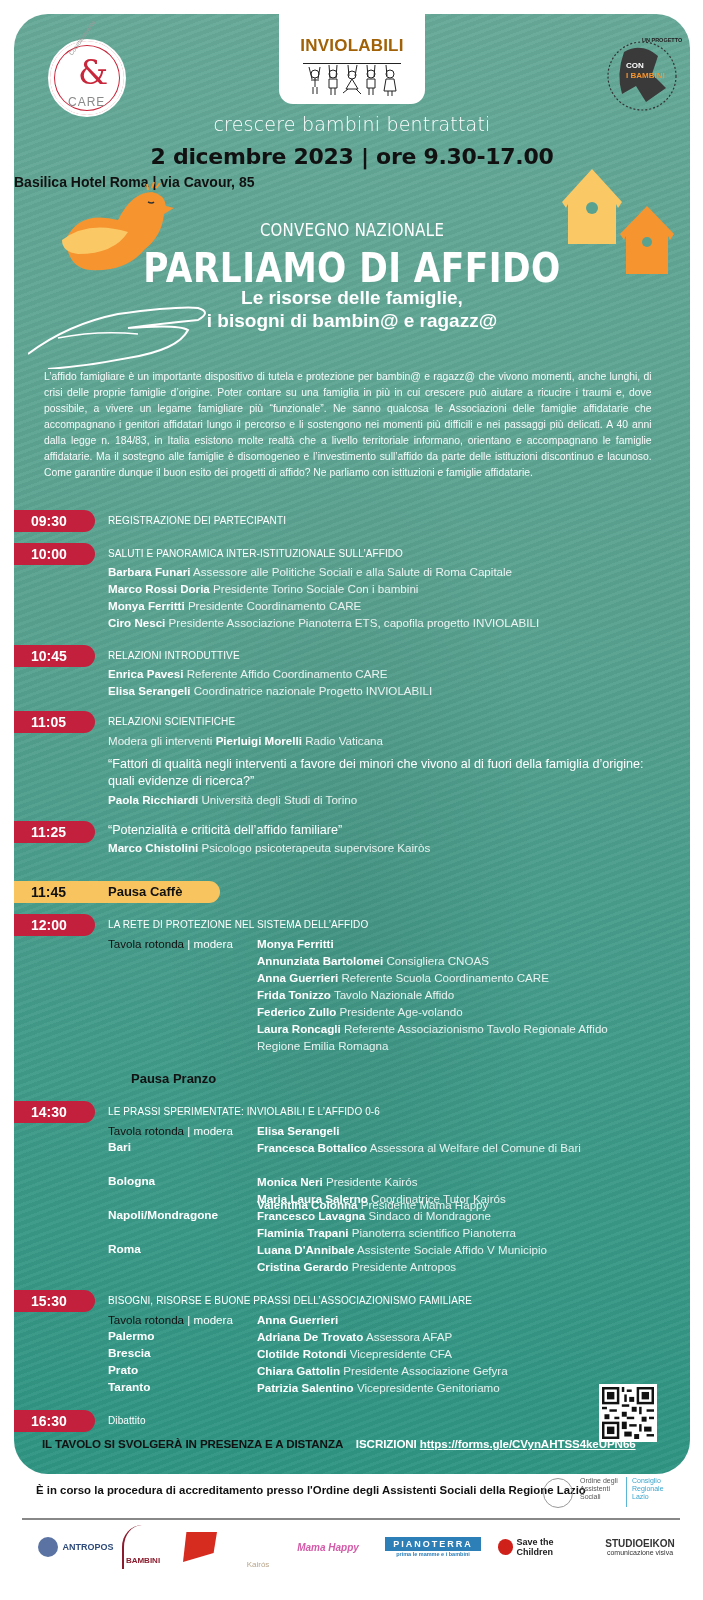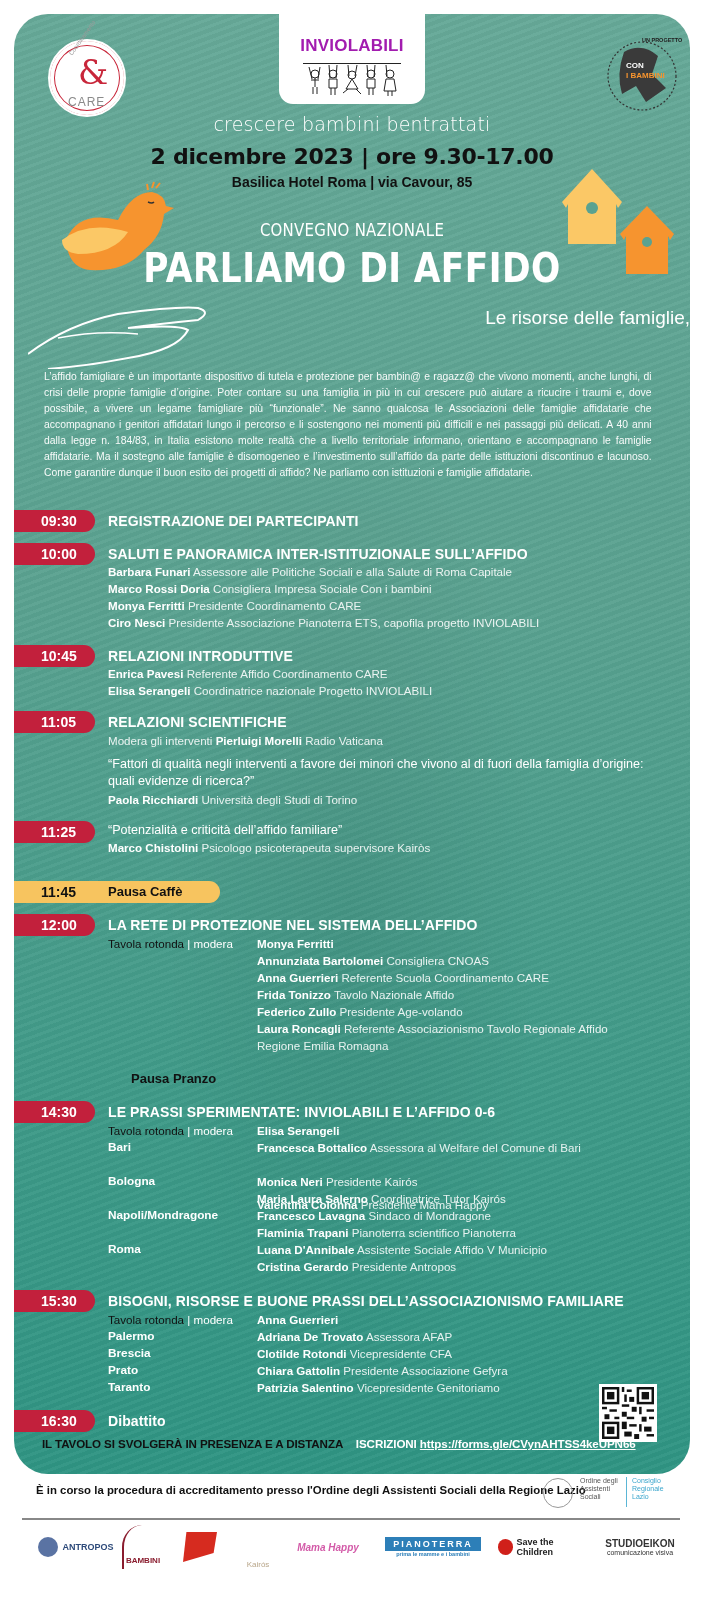--- a/index.html
+++ b/index.html
@@ -23,43 +23,43 @@
     box-shadow: inset 0 0 0 4px #fff, inset 0 0 0 5px #c8263a;
   }
   .logo-care .arc { position: absolute; left: 18px; top: 12px; font-size: 6px; color: #999; transform: rotate(-55deg); transform-origin: left top; }
   .logo-care .glyph { position: absolute; left: 28px; top: 14px; font-size: 34px; color: #c8263a; font-family: "DejaVu Serif", serif; line-height: 1; }
   .logo-care .name { position: absolute; left: 18px; top: 54px; font-size: 12px; color: #8a8a8a; letter-spacing: 1px; }
 
   .logo-inviolabili {
     position: absolute; left: 265px; top: 0px; width: 146px; height: 90px;
     background: #fff; border-radius: 0 0 14px 14px;
   }
-  .logo-inviolabili .title { position: absolute; left: 0; right: 0; top: 22px; text-align: center; color: #a21caf; font-weight: bold; font-size: 17px; letter-spacing: 0.2px; }
+  .logo-inviolabili .title { position: absolute; left: 0; right: 0; top: 22px; text-align: center; color: #a16207; font-weight: bold; font-size: 17px; letter-spacing: 0.2px; }
   .logo-inviolabili .bar { position: absolute; left: 24px; width: 98px; top: 49px; height: 1px; background: #222; }
   .logo-inviolabili .kids { position: absolute; left: 26px; top: 50px; width: 96px; height: 34px; }
 
   .logo-conibambini { position: absolute; left: 588px; top: 20px; width: 80px; height: 80px; }
 
   .tagline { position: absolute; left: 0; right: 0; top: 99px; text-align: center; color: #fff; font-size: 19px; letter-spacing: 0.2px; font-family: "DejaVu Sans", sans-serif; font-weight: 300; }
   .date { position: absolute; left: 0; right: 0; top: 130px; text-align: center; color: #111; font-size: 22px; font-weight: bold; font-family: "DejaVu Sans", sans-serif; letter-spacing: -0.3px; }
-  .venue { position: absolute; left: 0; right: 0; top: 160px; text-align: center; color: #111; font-size: 14px; font-weight: bold; }
+  .venue { position: absolute; left: 0; right: 0; top: 160px; color: #111; font-size: 14px; font-weight: bold; }
   .convegno { position: absolute; left: 0; right: 0; top: 206px; text-align: center; color: #fff; font-size: 17px; letter-spacing: 0.3px; font-family: "DejaVu Sans", sans-serif; transform: scaleX(0.88); }
   .main-title { position: absolute; left: 0; right: 0; top: 231px; text-align: center; color: #fff; font-size: 40px; font-weight: bold; font-family: "DejaVu Sans", sans-serif; transform: scaleX(0.86); letter-spacing: 0.5px; }
-  .subtitle { position: absolute; left: 0; right: 0; top: 292px; text-align: right; color: #fff; font-size: 19px; font-weight: normal; line-height: 23px; }
+  .subtitle { position: absolute; left: 0; right: 0; top: 272px; text-align: center; color: #fff; font-size: 19px; font-weight: bold; line-height: 23px; }
 
   .bird { position: absolute; left: 34px; top: 166px; width: 130px; height: 100px; }
   .hand { position: absolute; left: 14px; top: 280px; width: 190px; height: 75px; }
   .houses { position: absolute; left: 538px; top: 150px; width: 130px; height: 110px; }
 
   .intro { position: absolute; left: 30px; top: 354px; width: 620px; color: #fff; font-size: 10.6px; line-height: 16px; text-align: justify; opacity: 0.95; transform: scaleX(0.98); transform-origin: left top; }
 
   
-  .pill { position: absolute; left: 0; height: 22px; background: #c2203c; border-radius: 0 12px 12px 0; color: #fff; font-weight: bold; font-size: 14px; line-height: 22px; padding-left: 27px; width: 81px; }
+  .pill { position: absolute; left: 0; height: 22px; background: #c2203c; border-radius: 0 12px 12px 0; color: #fff; font-weight: bold; font-size: 14px; line-height: 22px; padding-left: 17px; width: 81px; }
   .pill.break { background: #f7c45f; color: #111; }
-  .slot-title { position: absolute; left: 94px; color: #fff; font-weight: bold; font-size: 14px; line-height: 22px; letter-spacing: 0.1px; white-space: nowrap; }
+  .slot-title { position: absolute; left: 94px; color: #fff; font-weight: normal; font-size: 10px; line-height: 22px; letter-spacing: 0.1px; white-space: nowrap; }
   .break-label { position: absolute; color: #111; font-weight: bold; font-size: 13px; line-height: 22px; }
   .line { position: absolute; color: #fff; font-size: 11.6px; line-height: 17px; white-space: nowrap; }
   .line b { font-weight: bold; }
   .line .role { opacity: 0.88; }
   .quote { position: absolute; left: 94px; width: 540px; color: #fff; font-size: 12.6px; line-height: 17px; }
   .mod { position: absolute; left: 94px; font-size: 11.6px; line-height: 17px; white-space: nowrap; }
   .mod .a { color: #111; }
   .mod .b { color: #fff; }
   .city { position: absolute; left: 94px; color: #fff; font-weight: bold; font-size: 11.8px; line-height: 17px; }
 
@@ -139,31 +139,32 @@
     <path d="M40 5 L70 38 L66 44 L64 40 L64 80 L16 80 L16 40 L14 44 L10 38 z" fill="#fbc866"></path>
     <circle cx="40" cy="44" r="6" fill="#5aa290"></circle>
     <path d="M95 42 L122 70 L118 76 L116 72 L116 110 L74 110 L74 72 L72 76 L68 70 z" fill="#f6942f"></path>
     <circle cx="95" cy="78" r="5" fill="#5aa290"></circle>
   </svg>
 
   <div class="convegno">CONVEGNO NAZIONALE</div>
   <div class="main-title">PARLIAMO DI AFFIDO</div>
   <div class="subtitle">
     <div>Le risorse delle famiglie,</div>
+    <div>i bisogni di bambin@ e ragazz@</div>
   </div>
 
   <p class="intro">L’affido famigliare è un importante dispositivo di tutela e protezione per bambin@ e ragazz@ che vivono momenti, anche lunghi, di crisi delle proprie famiglie d’origine. Poter contare su una famiglia in più in cui crescere può aiutare a ricucire i traumi e, dove possibile, a vivere un legame famigliare più “funzionale”. Ne sanno qualcosa le Associazioni delle famiglie affidatarie che accompagnano i genitori affidatari lungo il percorso e li sostengono nei momenti più difficili e nei passaggi più delicati. A 40 anni dalla legge n. 184/83, in Italia esistono molte realtà che a livello territoriale informano, orientano e accompagnano le famiglie affidatarie. Ma il sostegno alle famiglie è disomogeneo e l’investimento sull’affido da parte delle istituzioni discontinuo e lacunoso. Come garantire dunque il buon esito dei progetti di affido? Ne parliamo con istituzioni e famiglie affidatarie.</p>
 
   <div class="pill" style="top:496px">09:30</div>
   <div class="slot-title" style="top:496px">REGISTRAZIONE DEI PARTECIPANTI</div>
 
   <div class="pill" style="top:529px">10:00</div>
   <div class="slot-title" style="top:529px">SALUTI E PANORAMICA INTER-ISTITUZIONALE SULL’AFFIDO</div>
   <div class="line" style="left:94px;top:549px"><b>Barbara Funari</b> <span class="role">Assessore alle Politiche Sociali e alla Salute di Roma Capitale</span></div>
-  <div class="line" style="left:94px;top:566px"><b>Marco Rossi Doria</b> <span class="role">Consigliera Impresa Sociale Con i bambini</span></div>
+  <div class="line" style="left:94px;top:566px"><b>Marco Rossi Doria</b> <span class="role">Presidente Torino Sociale Con i bambini</span></div>
   <div class="line" style="left:94px;top:583px"><b>Monya Ferritti</b> <span class="role">Presidente Coordinamento CARE</span></div>
   <div class="line" style="left:94px;top:600px"><b>Ciro Nesci</b> <span class="role">Presidente Associazione Pianoterra ETS, capofila progetto INVIOLABILI</span></div>
 
   <div class="pill" style="top:631px">10:45</div>
   <div class="slot-title" style="top:631px">RELAZIONI INTRODUTTIVE</div>
   <div class="line" style="left:94px;top:668px"><b>Elisa Serangeli</b> <span class="role">Coordinatrice nazionale Progetto INVIOLABILI</span></div>
   <div class="line" style="left:94px;top:651px"><b>Enrica Pavesi</b> <span class="role">Referente Affido Coordinamento CARE</span></div>
 
   <div class="pill" style="top:697px">11:05</div>
   <div class="slot-title" style="top:697px">RELAZIONI SCIENTIFICHE</div>

